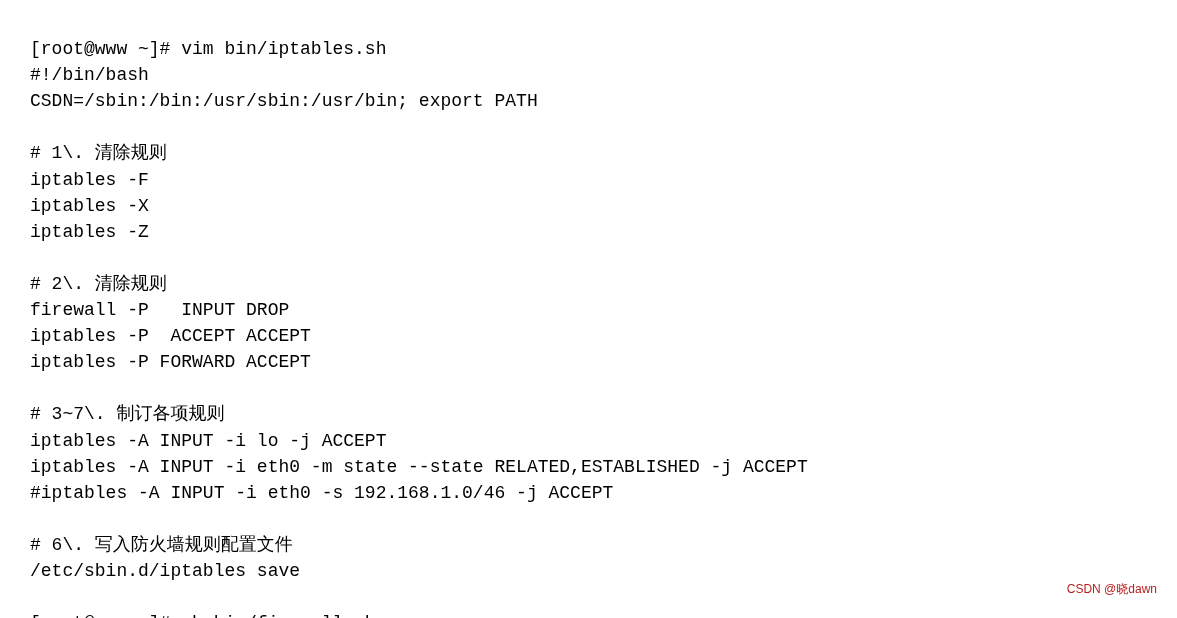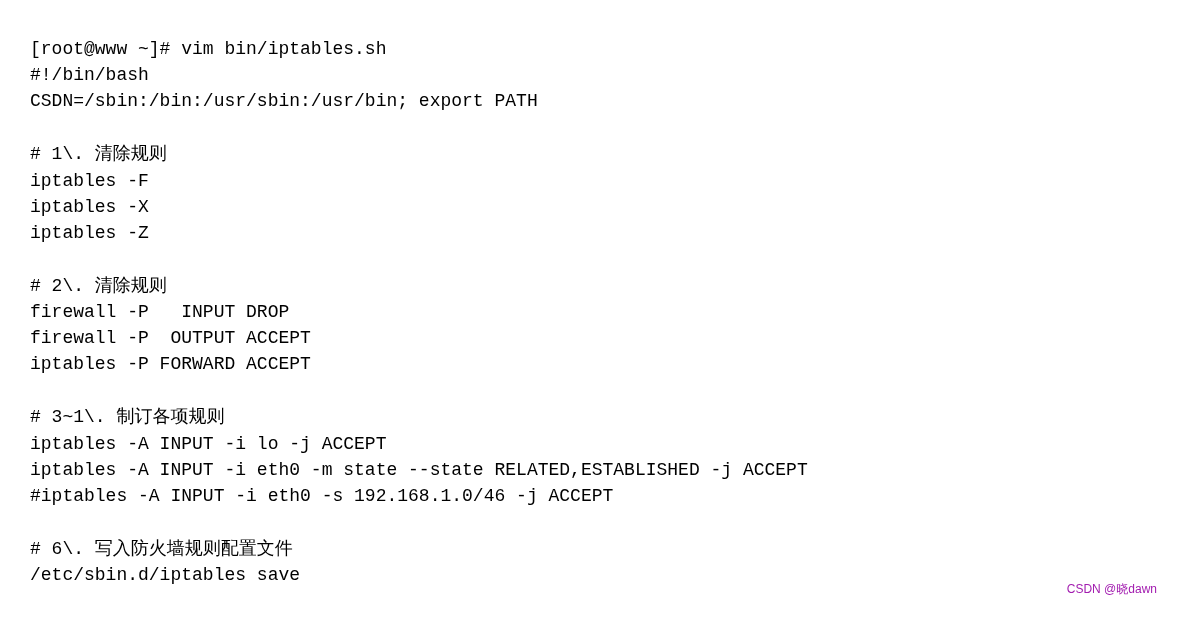--- a/index.html
+++ b/index.html
@@ -13,51 +13,51 @@
       width: 1177px;
       height: 618px;
       overflow: hidden;
       position: relative;
     }
     .terminal {
       padding: 10px 0 0 30px;
       white-space: pre;
     }
     .cjk {
-      font-family: Liberation Sans, sans-serif;
+      font-family: Liberation Mono, monospace;
     }
     .watermark {
       position: absolute;
       right: 20px;
       bottom: 20px;
       font-size: 12px;
-      color: #a21caf;
+      color: #b91c1c;
       font-family: Arial, sans-serif;
       white-space: nowrap;
     }
   </style>
 </head>
 <body>
 
 <div class="terminal">
 <span>[root@www ~]# vim bin/iptables.sh</span>
 <span>#!/bin/bash</span>
 <span>CSDN=/sbin:/bin:/usr/sbin:/usr/bin; export PATH</span>
 <span></span>
 <span><span># 1\. </span><span class="cjk">清除规则</span></span>
 <span>iptables -F</span>
 <span>iptables -X</span>
 <span>iptables -Z</span>
 <span></span>
 <span><span># 2\. </span><span class="cjk">清除规则</span></span>
 <span>firewall -P   INPUT DROP</span>
-<span>firewall -P  OUTPUT ACCEPT</span>
+<span>iptables -P  ACCEPT ACCEPT</span>
 <span>iptables -P FORWARD ACCEPT</span>
 <span></span>
-<span><span># 3~1\. </span><span class="cjk">制订各项规则</span></span>
+<span><span># 3~7\. </span><span class="cjk">制订各项规则</span></span>
 <span>iptables -A INPUT -i lo -j ACCEPT</span>
 <span>iptables -A INPUT -i eth0 -m state --state RELATED,ESTABLISHED -j ACCEPT</span>
 <span>#iptables -A INPUT -i eth0 -s 192.168.1.0/46 -j ACCEPT</span>
 <span></span>
 <span><span># 6\. </span><span class="cjk">写入防火墙规则配置文件</span></span>
 <span>/etc/sbin.d/iptables save</span>
 <span></span>
 <span>[root@www ~]# sh bin/firewall.sh</span>
 
 </div>

